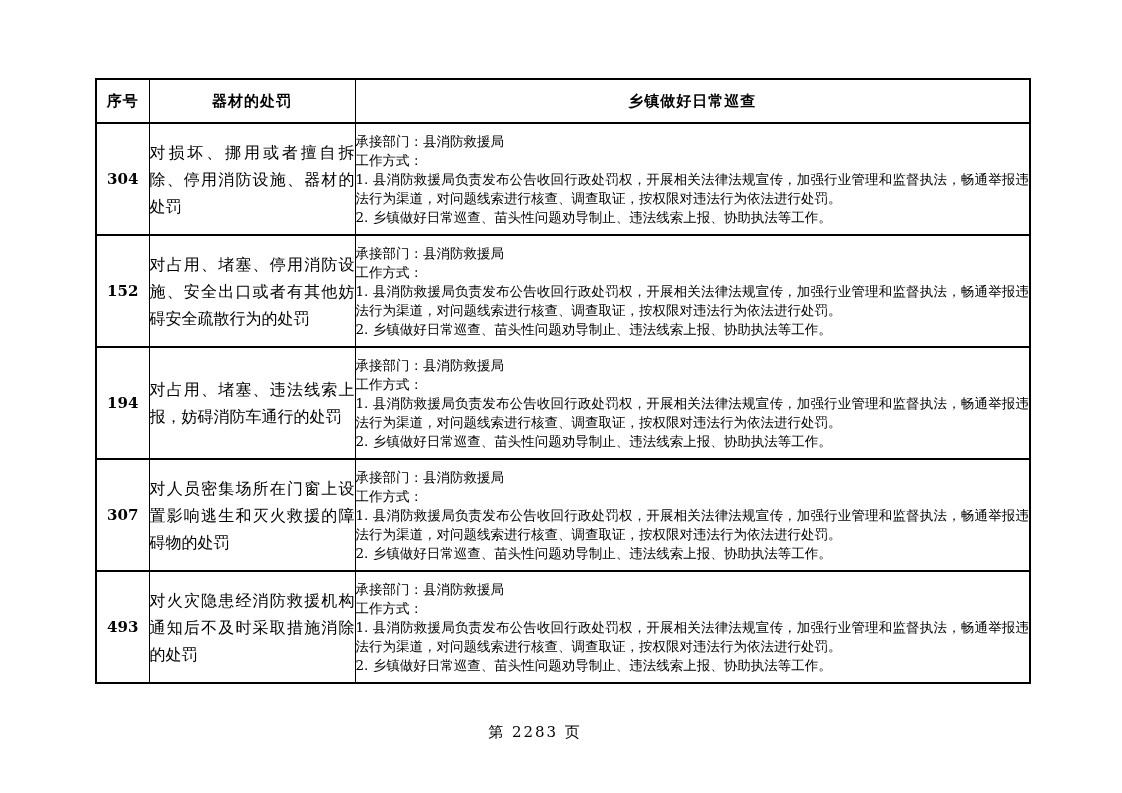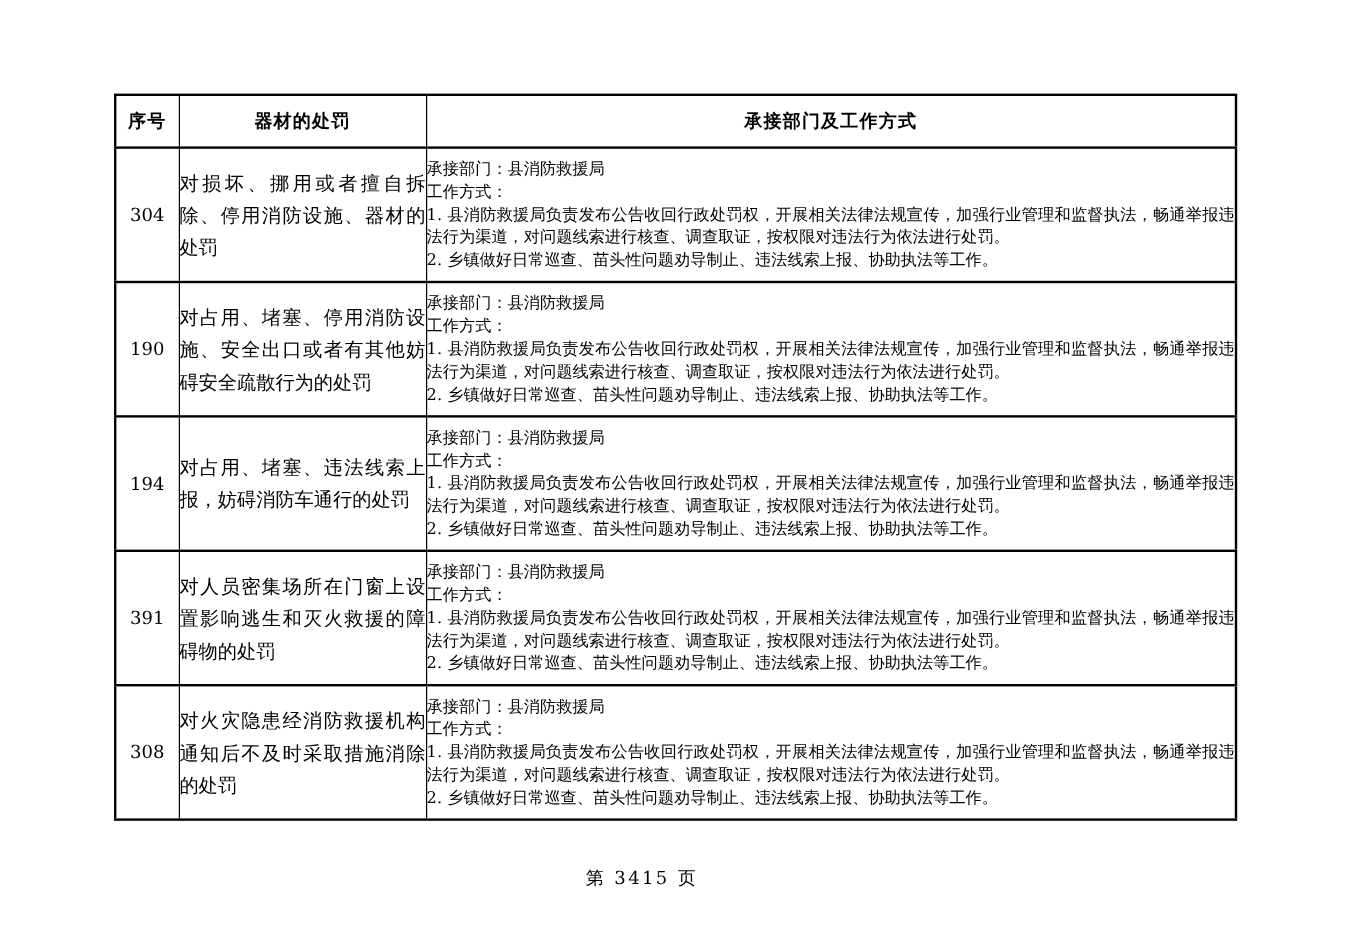--- a/index.html
+++ b/index.html
@@ -45,20 +45,21 @@
 
   th.cell-header {
     font-size: 15px;
     font-weight: bold;
     text-align: center;
     letter-spacing: 1px;
   }
   td.cell-id {
     font-size: 15px;
     text-align: center;
+    font-weight: bold;
   }
   td.cell-name {
     font-size: 16px;
     line-height: 27px;
     padding: 0 5px;
     text-align: justify;
     text-justify: inter-ideograph;
     word-break: break-all;
   }
   td.cell-detail {
@@ -89,72 +90,72 @@
   <table class="doc-table">
     <colgroup>
       <col class="col-id">
       <col class="col-name">
       <col class="col-det">
     </colgroup>
     <thead>
       <tr class="header-row">
         <th class="cell-header">序号</th>
         <th class="cell-header">器材的处罚</th>
-        <th class="cell-header">承接部门及工作方式</th>
+        <th class="cell-header">乡镇做好日常巡查</th>
       </tr>
     </thead>
     <tbody>
       <tr class="body-row">
         <td class="cell-id">304</td>
         <td class="cell-name">对损坏、挪用或者擅自拆除、停用消防设施、器材的处罚</td>
         <td class="cell-detail">
           <div class="dline">承接部门：县消防救援局</div>
           <div class="dline">工作方式：</div>
           <div class="dline">1. 县消防救援局负责发布公告收回行政处罚权，开展相关法律法规宣传，加强行业管理和监督执法，畅通举报违法行为渠道，对问题线索进行核查、调查取证，按权限对违法行为依法进行处罚。</div>
           <div class="dline">2. 乡镇做好日常巡查、苗头性问题劝导制止、违法线索上报、协助执法等工作。</div>
         </td>
       </tr>
       <tr class="body-row">
-        <td class="cell-id">190</td>
+        <td class="cell-id">152</td>
         <td class="cell-name">对占用、堵塞、停用消防设施、安全出口或者有其他妨碍安全疏散行为的处罚</td>
         <td class="cell-detail">
           <div class="dline">承接部门：县消防救援局</div>
           <div class="dline">工作方式：</div>
           <div class="dline">1. 县消防救援局负责发布公告收回行政处罚权，开展相关法律法规宣传，加强行业管理和监督执法，畅通举报违法行为渠道，对问题线索进行核查、调查取证，按权限对违法行为依法进行处罚。</div>
           <div class="dline">2. 乡镇做好日常巡查、苗头性问题劝导制止、违法线索上报、协助执法等工作。</div>
         </td>
       </tr>
       <tr class="body-row">
         <td class="cell-id">194</td>
         <td class="cell-name">对占用、堵塞、违法线索上报，妨碍消防车通行的处罚</td>
         <td class="cell-detail">
           <div class="dline">承接部门：县消防救援局</div>
           <div class="dline">工作方式：</div>
           <div class="dline">1. 县消防救援局负责发布公告收回行政处罚权，开展相关法律法规宣传，加强行业管理和监督执法，畅通举报违法行为渠道，对问题线索进行核查、调查取证，按权限对违法行为依法进行处罚。</div>
           <div class="dline">2. 乡镇做好日常巡查、苗头性问题劝导制止、违法线索上报、协助执法等工作。</div>
         </td>
       </tr>
       <tr class="body-row">
-        <td class="cell-id">391</td>
+        <td class="cell-id">307</td>
         <td class="cell-name">对人员密集场所在门窗上设置影响逃生和灭火救援的障碍物的处罚</td>
         <td class="cell-detail">
           <div class="dline">承接部门：县消防救援局</div>
           <div class="dline">工作方式：</div>
           <div class="dline">1. 县消防救援局负责发布公告收回行政处罚权，开展相关法律法规宣传，加强行业管理和监督执法，畅通举报违法行为渠道，对问题线索进行核查、调查取证，按权限对违法行为依法进行处罚。</div>
           <div class="dline">2. 乡镇做好日常巡查、苗头性问题劝导制止、违法线索上报、协助执法等工作。</div>
         </td>
       </tr>
       <tr class="body-row">
-        <td class="cell-id">308</td>
+        <td class="cell-id">493</td>
         <td class="cell-name">对火灾隐患经消防救援机构通知后不及时采取措施消除的处罚</td>
         <td class="cell-detail">
           <div class="dline">承接部门：县消防救援局</div>
           <div class="dline">工作方式：</div>
           <div class="dline">1. 县消防救援局负责发布公告收回行政处罚权，开展相关法律法规宣传，加强行业管理和监督执法，畅通举报违法行为渠道，对问题线索进行核查、调查取证，按权限对违法行为依法进行处罚。</div>
           <div class="dline">2. 乡镇做好日常巡查、苗头性问题劝导制止、违法线索上报、协助执法等工作。</div>
         </td>
       </tr>
     </tbody>
   </table>
 
-  <div class="page-footer">第 3415 页</div>
+  <div class="page-footer">第 2283 页</div>
 
 </div>
 
 </body></html>

